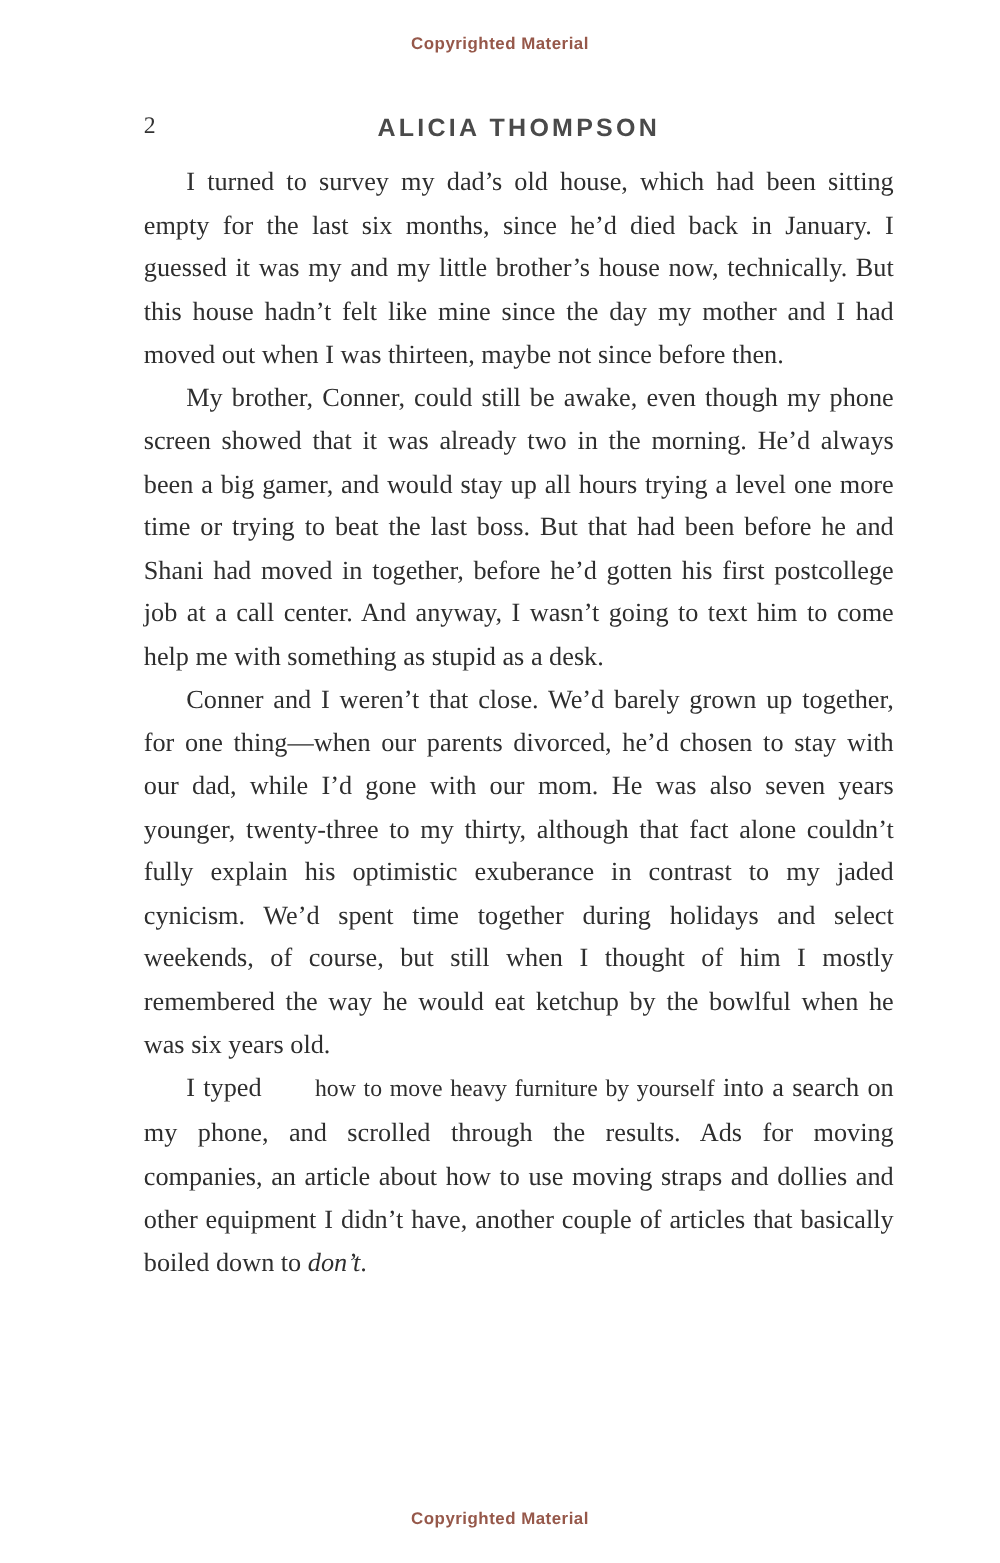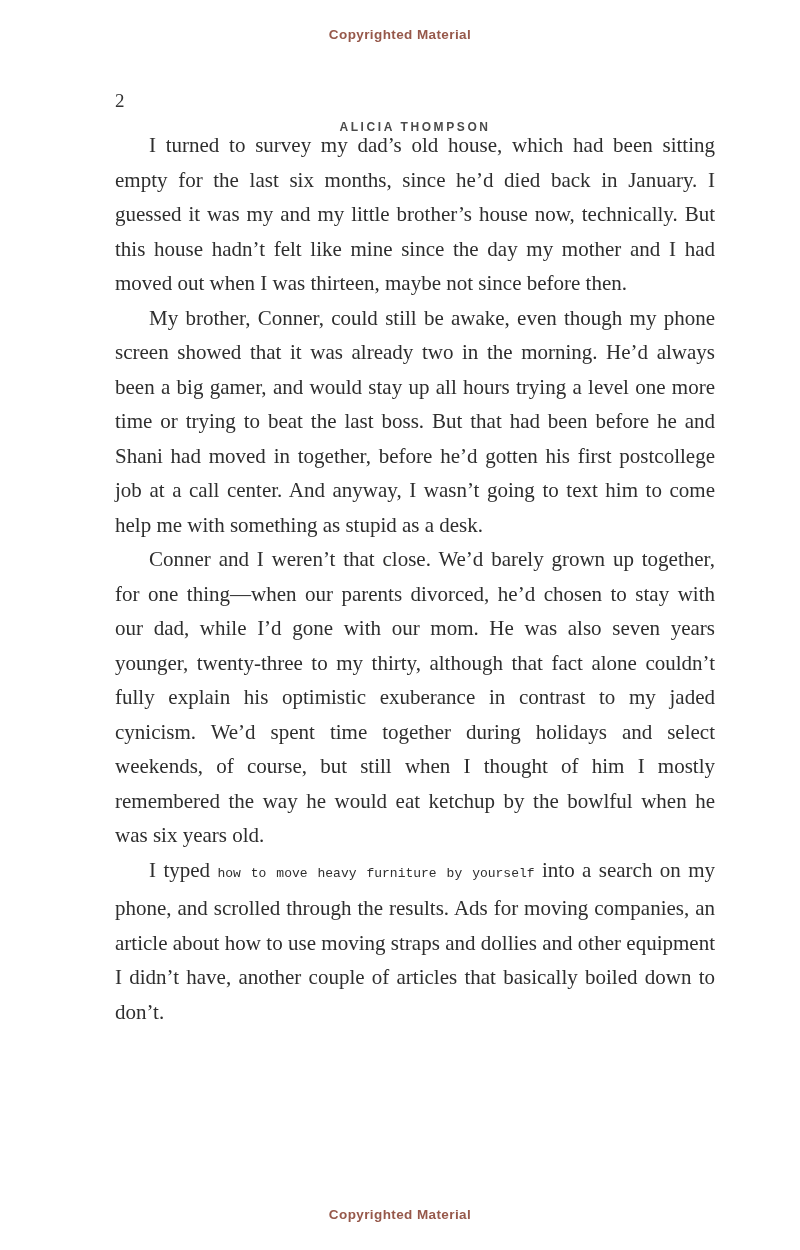--- a/index.html
+++ b/index.html
@@ -45,47 +45,48 @@
     color: #333333;
   }
   .running {
     position: absolute;
     left: 0;
     right: 0;
     top: 2px;
     text-align: center;
     font-family: "Liberation Sans", sans-serif;
     font-weight: bold;
-    font-size: 12px;
+    font-size: 20px;
     letter-spacing: 2.6px;
     color: #4a4a4a;
-    margin-top: 28px;
   }
 
   .body-text {
     position: absolute;
     top: 128px;
     left: 115px;
     width: 600px;
     font-size: 21px;
     line-height: 34.5px;
     color: #2e2e2e;
     text-align: justify;
   }
   .body-text p {
     margin: 0;
     padding: 0;
     text-indent: 34px;
   }
   .seg-search {
-    font-family: Liberation Mono, monospace;
-    font-size: 13px;
+    font-family: Liberation Serif, serif;
+    font-size: 19px;
     color: #2e2e2e;
+    margin-left: 36px;
   }
   .seg-italic {
+    font-style: italic;
   }
 </style>
 </head>
 <body>
 
 <div class="page">
 
   <div class="notice top">Copyrighted Material</div>
 
   <div class="header">

